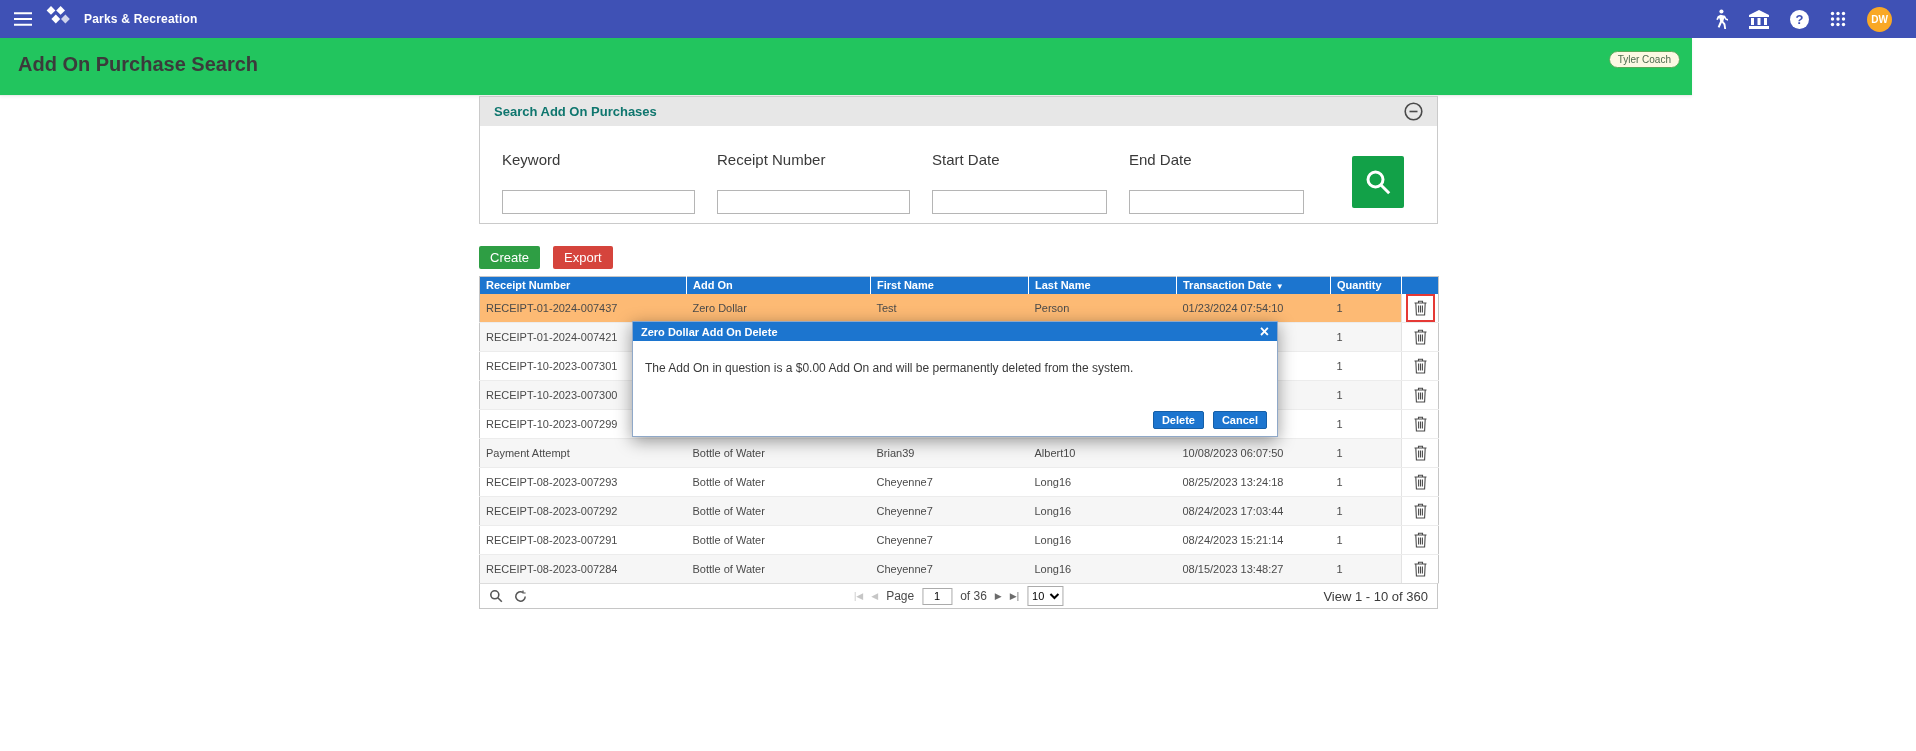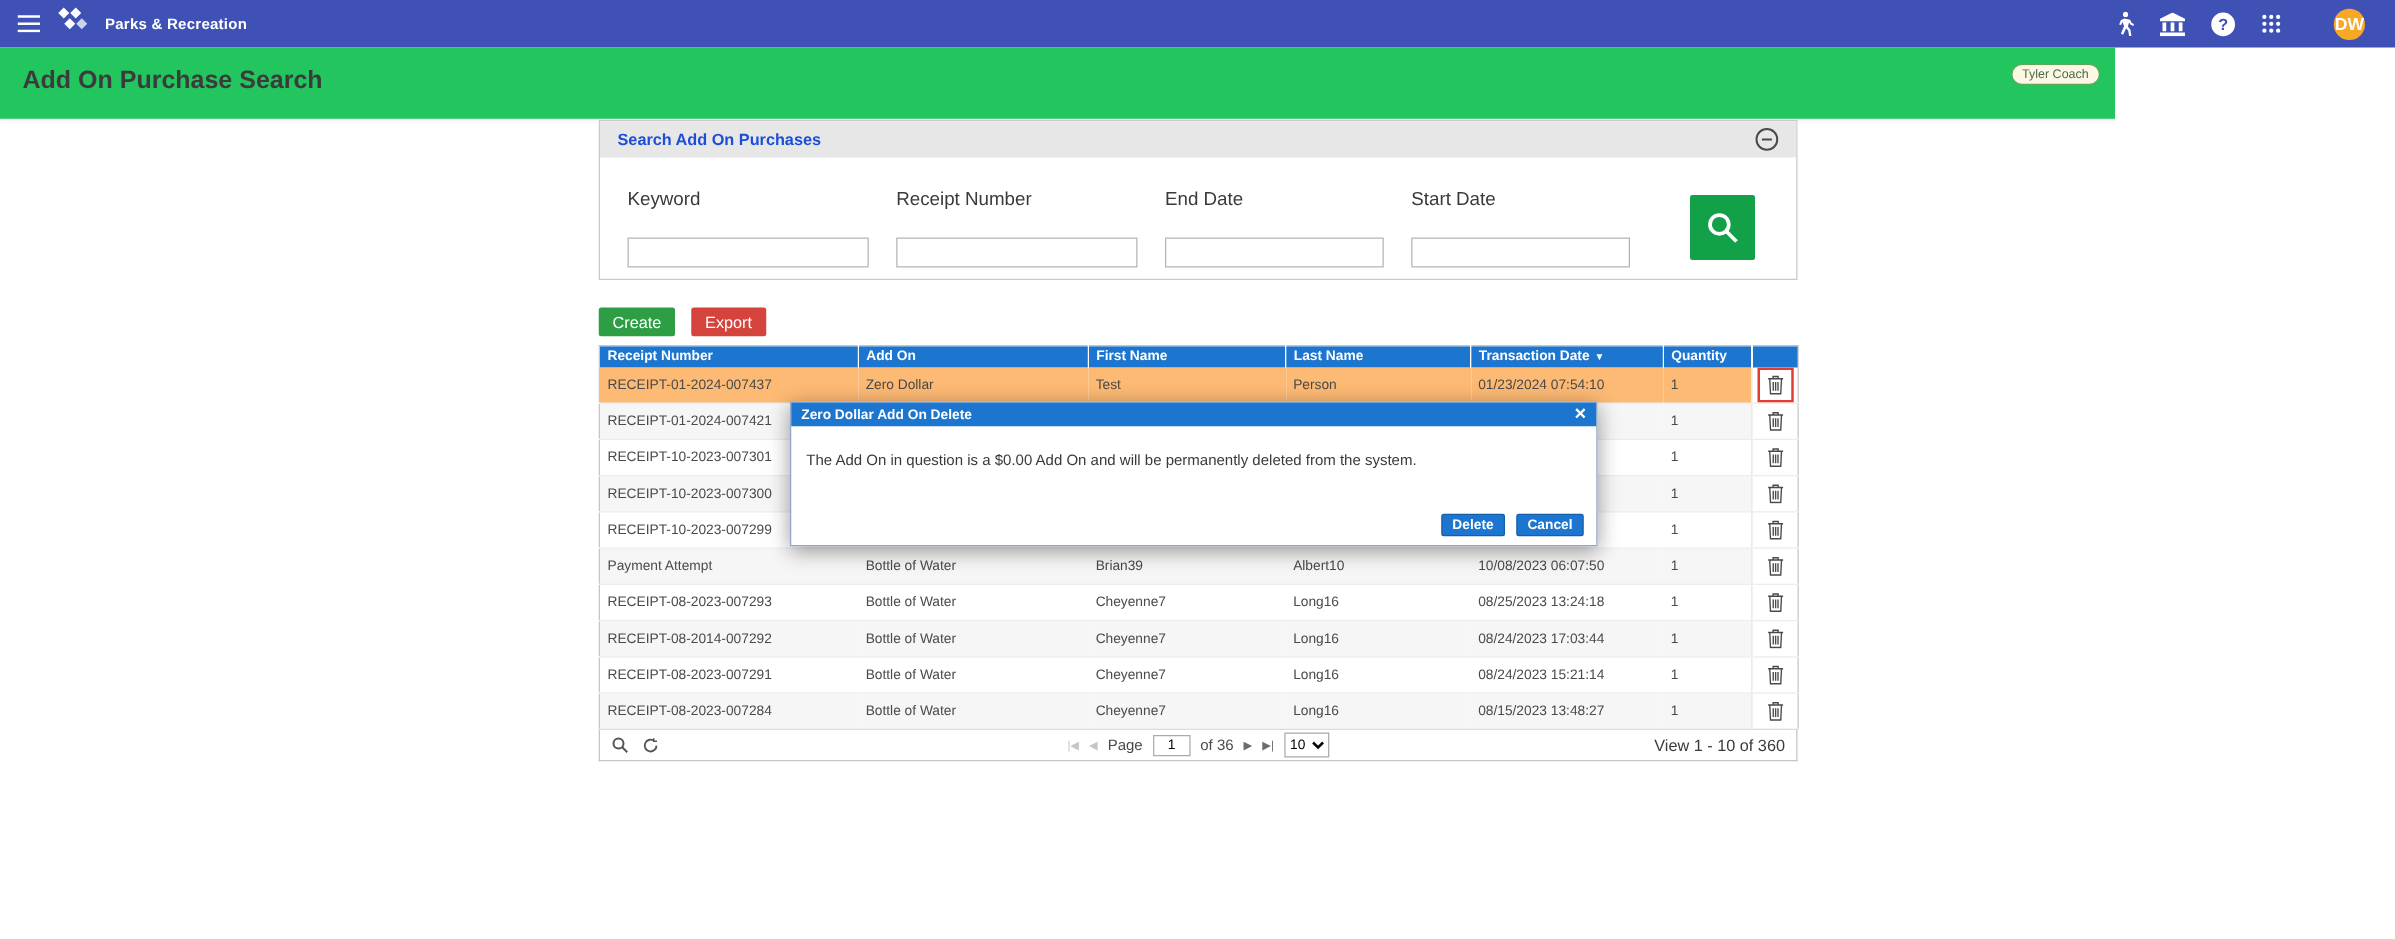--- a/index.html
+++ b/index.html
@@ -8,36 +8,36 @@
 
   
   .navbar { position:absolute; top:0; left:0; width:1916px; height:38px;
             background:#3f51b5; display:flex; align-items:center; padding:0 14px; gap:10px; }
   .nav-btn { background:none; border:none; display:flex; align-items:center; cursor:pointer; padding:0; }
   .app-title { color:#fff; font-size:12px; font-weight:700; letter-spacing:.2px; margin-left:2px; }
   .nav-right { margin-left:auto; display:flex; align-items:center; gap:21px; padding-right:10px; }
   .help-circle { width:19px; height:19px; border-radius:50%; background:#fff; color:#3f51b5;
                  font-size:13px; font-weight:700; display:flex; align-items:center; justify-content:center; }
   .avatar { width:25px; height:25px; border-radius:50%; background:#f9a826; color:#fff;
-            font-size:14px; font-weight:700; display:flex; align-items:center; justify-content:center; cursor:pointer;margin-left:21px; }
+            font-size:10px; font-weight:700; display:flex; align-items:center; justify-content:center; cursor:pointer; }
 
   
   .page-header { position:absolute; top:38px; left:0; width:1692px; height:58px; background:#22c55e;
                  border-bottom:1px solid #ececec; box-shadow:0 1px 3px rgba(0,0,0,.06); }
   .page-title { position:absolute; left:18px; top:15px; font-size:20px; font-weight:600; color:#3b3b3b; }
   .env-badge { position:absolute; right:12px; top:13px; border:1px solid #5aaa5a; background:#fcf8e3;
                color:#4c6b4e; font-size:10px; padding:2px 8px; border-radius:10px; }
 
   
   .content { position:absolute; left:479px; top:96px; width:959px; }
 
   
   .panel { border:1px solid #cacaca; background:#fff; }
   .panel-header { height:29px; background:#e7e7e7; display:flex; align-items:center;
-                  padding:0 14px; font-size:13px; font-weight:700; color:#1d4ed8; }
+                  padding:0 14px; font-size:13px; font-weight:700; color:#0f766e; }
   .collapse-btn { margin-left:auto; background:none; border:none; display:flex; cursor:pointer; padding:0; }
   .panel-body { height:97px; display:flex; align-items:flex-start; padding:25px 0 0 22px; }
   .field { margin-right:22px; }
   .field label { display:block; font-size:15px; color:#3a3a3a; margin-bottom:22px; }
   .field input { height:24px; border:1px solid #b5b5b5; padding:0 6px; font-size:13px; width:193px;
                  font-family:inherit; }
   .field.narrow input { width:175px; }
   .search-btn { width:52px; height:52px; margin-left:26px; margin-top:5px; background:#12a148;
                 border:none; border-radius:2px; display:flex; align-items:center; justify-content:center; cursor:pointer; }
 
@@ -163,25 +163,25 @@
     <div class="panel-body">
       <div class="field">
         <label>Keyword</label>
         <input value="" style="">
       </div>
       <div class="field">
         <label>Receipt Number</label>
         <input value="" style="">
       </div>
       <div class="field narrow">
-        <label>End Date</label>
+        <label>Start Date</label>
         <input value="" style="">
       </div>
       <div class="field narrow">
-        <label>Start Date</label>
+        <label>End Date</label>
         <input value="" style="">
       </div>
       <button class="search-btn">
         <svg width="28" height="28" viewBox="0 0 28 28" fill="none" stroke="#fff" stroke-width="3">
             <circle cx="11.5" cy="11.5" r="7.5"></circle>
             <path d="M17.2 17.2l8 8"></path>
           </svg>
       </button>
     </div>
   </div>
@@ -312,21 +312,21 @@
         <td>1</td>
         <td class="trash-cell"><button class="trash-btn">
               <svg width="13" height="16" viewBox="0 0 13 16" fill="none" stroke="#4a4a4a" stroke-width="1.1">
                 <path d="M.5 3h12M4.5 3V1.2h4V3"></path>
                 <path d="M1.8 3l.6 12h8.2l.6-12"></path>
                 <path d="M4.6 5.5v7M6.5 5.5v7M8.4 5.5v7"></path>
               </svg>
             </button></td>
       </tr>
       <tr>
-        <td>RECEIPT-08-2014-007292</td>
+        <td>RECEIPT-08-2023-007292</td>
         <td>Bottle of Water</td>
         <td>Cheyenne7</td>
         <td>Long16</td>
         <td>08/24/2023 17:03:44</td>
         <td>1</td>
         <td class="trash-cell"><button class="trash-btn">
               <svg width="13" height="16" viewBox="0 0 13 16" fill="none" stroke="#4a4a4a" stroke-width="1.1">
                 <path d="M.5 3h12M4.5 3V1.2h4V3"></path>
                 <path d="M1.8 3l.6 12h8.2l.6-12"></path>
                 <path d="M4.6 5.5v7M6.5 5.5v7M8.4 5.5v7"></path>

